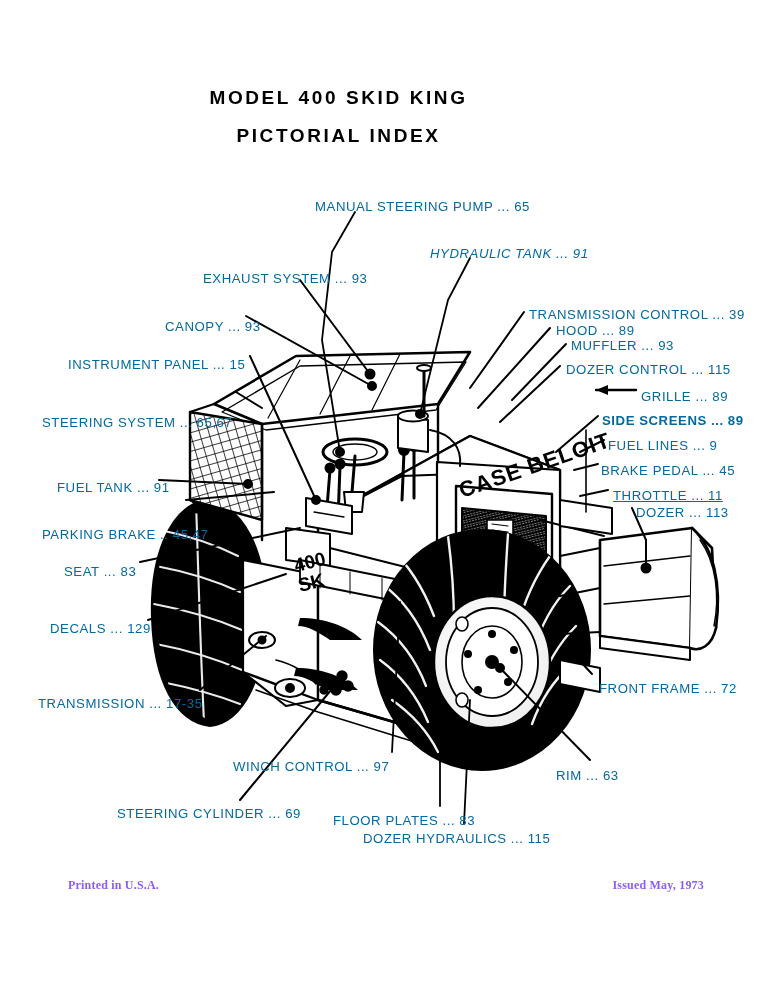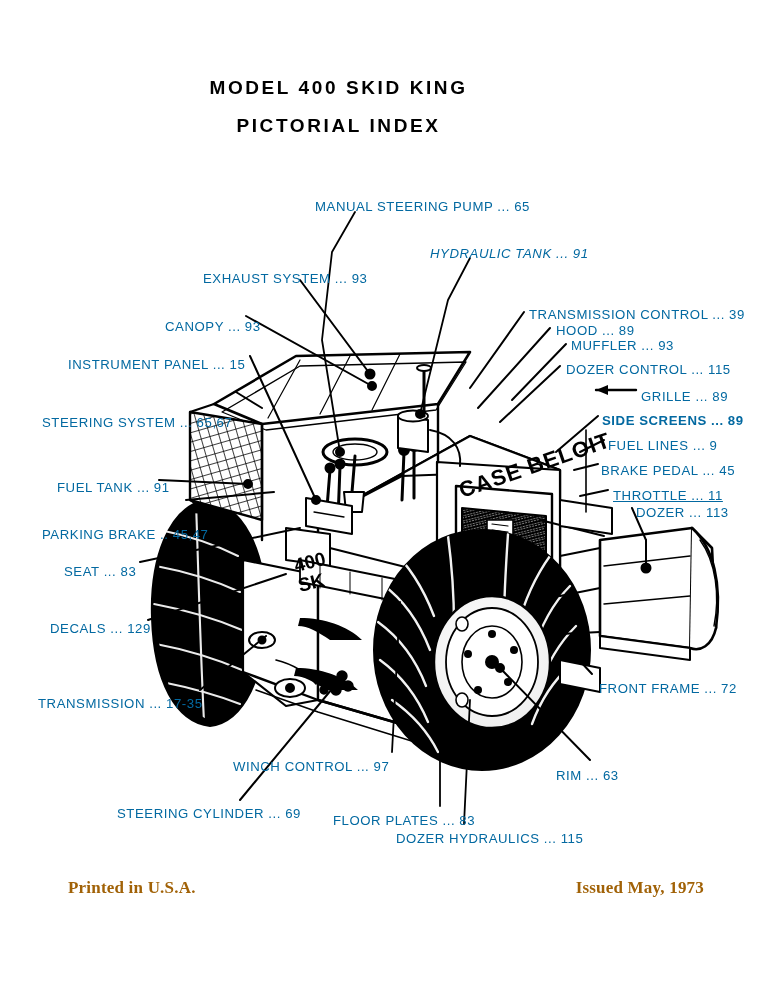--- a/index.html
+++ b/index.html
@@ -2,41 +2,41 @@
 <html><head>
 <meta charset="utf-8">
 <style>
   html,body{margin:0;padding:0;background:#ffffff;}
   body{width:772px;height:1000px;position:relative;overflow:hidden;
        font-family:"Liberation Sans", sans-serif;color:#000;}
 
   #page{position:absolute;inset:0;background:#fff;}
 
   
-  .title-block{position:absolute;left:0;top:78px;width:677px;text-align:center;}
+  .title-block{position:absolute;left:0;top:88px;width:677px;text-align:center;}
   .title-1,.title-2{
     font-family:"Liberation Sans", sans-serif;
     font-weight:bold;font-size:19px;letter-spacing:2.6px;
     color:#000;line-height:1;}
   .title-2{margin-top:19px;}
 
   
   .lbl{
     position:absolute;
     font-family:"Liberation Sans", sans-serif;
     font-size:13.2px;
     letter-spacing:.55px;
     color:#0369a1;
     white-space:nowrap;
     line-height:1;
   }
 
   
   .footer{position:absolute;top:878px;font-family:"Liberation Serif", serif;
-          font-weight:bold;font-size:17px;color:#a16207;letter-spacing:.2px;}
+          font-weight:bold;font-size:12px;color:#8b5cf6;letter-spacing:.2px;}
   .footer.left{left:68px;}
   .footer.right{right:68px;}
 
   
   #art{position:absolute;left:0;top:0;width:772px;height:1000px;}
   #art svg{display:block;}
 </style>
 </head>
 <body>
 
@@ -319,21 +319,21 @@
       <div class="lbl" style="left: 68px; top: 358px;">INSTRUMENT PANEL ... 15</div>
       <div class="lbl" style="left: 42px; top: 416px;">STEERING SYSTEM ... 65,67</div>
       <div class="lbl" style="left: 57px; top: 481px;">FUEL TANK ... 91</div>
       <div class="lbl" style="left: 42px; top: 521px; margin-top: 7px;">PARKING BRAKE .. 45,47</div>
       <div class="lbl" style="left: 64px; top: 565px;">SEAT ... 83</div>
       <div class="lbl" style="left: 50px; top: 622px;">DECALS ... 129</div>
       <div class="lbl" style="left: 38px; top: 697px;">TRANSMISSION ... 17-35</div>
       <div class="lbl" style="left: 117px; top: 807px;">STEERING CYLINDER ... 69</div>
       <div class="lbl" style="left: 233px; top: 760px;">WINCH CONTROL ... 97</div>
       <div class="lbl" style="left: 333px; top: 814px;">FLOOR PLATES ... 83</div>
-      <div class="lbl" style="left: 396px; top: 832px; text-align: right;">DOZER HYDRAULICS ... 115</div>
+      <div class="lbl" style="left: 363px; top: 832px; text-align: right;">DOZER HYDRAULICS ... 115</div>
       <div class="lbl" style="left: 556px; top: 769px;">RIM ... 63</div>
       <div class="lbl" style="left: 599px; top: 682px;">FRONT FRAME ... 72</div>
       <div class="lbl" style="left: 529px; top: 308px;">TRANSMISSION CONTROL ... 39</div>
       <div class="lbl" style="left: 556px; top: 324px;">HOOD ... 89</div>
       <div class="lbl" style="left: 571px; top: 339px;">MUFFLER ... 93</div>
       <div class="lbl" style="left: 566px; top: 363px;">DOZER CONTROL ... 115</div>
       <div class="lbl" style="left: 641px; top: 390px;">GRILLE ... 89</div>
       <div class="lbl" style="left: 602px; top: 414px; font-weight: bold;">SIDE SCREENS ... 89</div>
       <div class="lbl" style="left: 608px; top: 439px;">FUEL LINES ... 9</div>
       <div class="lbl" style="left: 601px; top: 464px;">BRAKE PEDAL ... 45</div>

